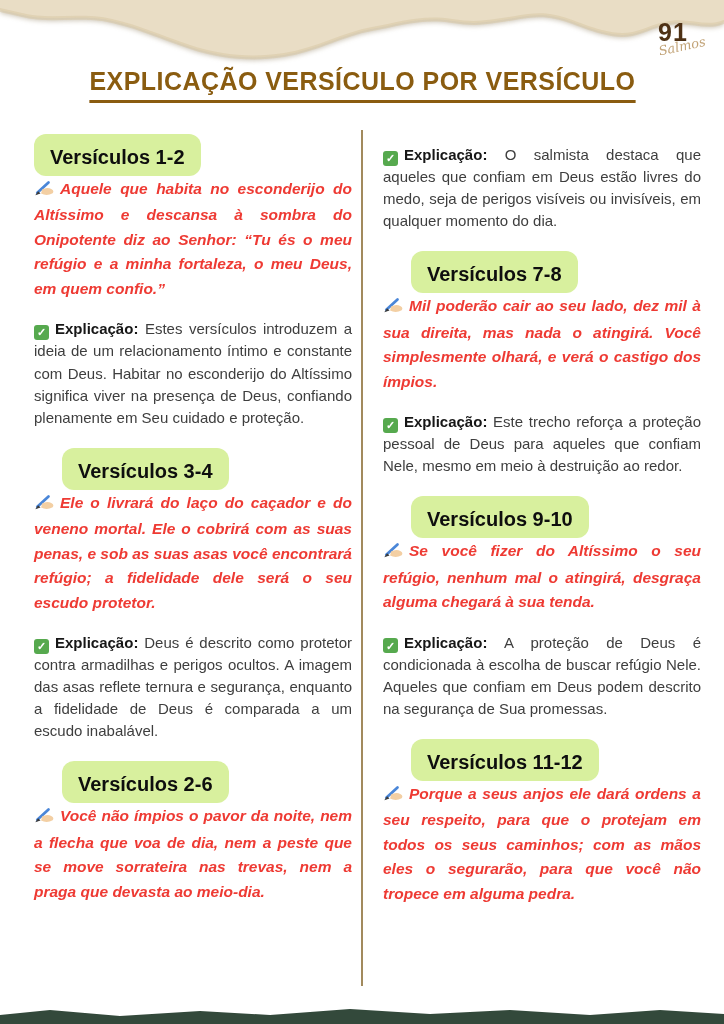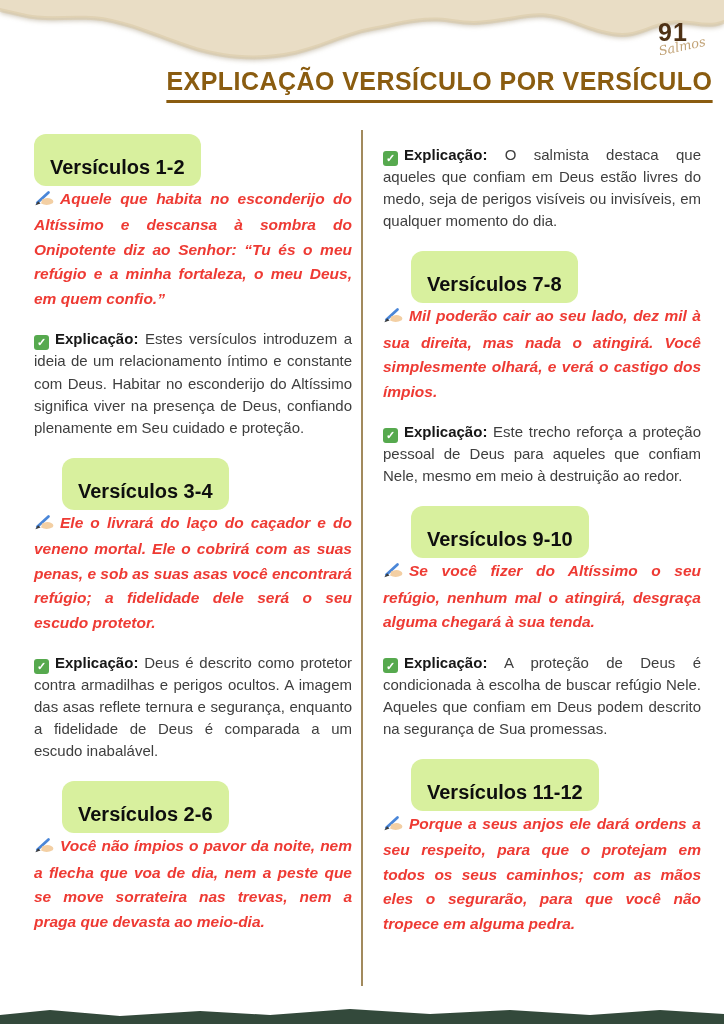--- a/index.html
+++ b/index.html
@@ -9,37 +9,37 @@
   }
   
   .tear-top{position:absolute;top:0;left:0;width:724px;height:64px;pointer-events:none;}
   .tear-top svg{display:block;filter:drop-shadow(0 2px 2px rgba(120,100,60,.35));}
   
   .logo{position:absolute;top:20px;right:2px;width:64px;text-align:left;line-height:1;margin-left:28px;}
   .logo-number{font-size:25px;font-weight:bold;color:#4e3115;letter-spacing:1px;}
   .logo-script{font-family:"DejaVu Serif",serif;font-style:italic;font-size:13px;color:#c2a377;
                transform:rotate(-12deg);margin-top:-7px;}
   
-  .title-wrap{position:absolute;top:66px;left:0;width:724px;text-align:right;}
+  .title-wrap{position:absolute;top:66px;left:0;width:724px;text-align:center;}
   .page-title{
     display:inline-block;font-size:26px;font-weight:bold;letter-spacing:.5px;
     color:#8a5c10;border-bottom:3px solid #8a5c10;padding-bottom:3px;
     transform:scaleX(.96);transform-origin:center;
   }
   
   .main{position:absolute;top:128px;left:0;width:724px;height:862px;display:flex;}
   .col{width:318px;}
   .col-left{margin-left:34px;}
   .divider{width:2px;height:856px;background:#a28a5d;margin-left:9px;margin-top:2px;}
   .col-right{margin-left:20px;}
   
   .pill{
     display:inline-block;background:#d8f09e;color:#0e0e0e;
     font-size:20px;font-weight:bold;border-radius:12px;
-    padding:22px 16px 7px;margin:0;
+    padding:12px 16px 7px;margin:0;
   }
   .sp-top{margin-top:19px;margin-left:28px;}
   .sp-first{margin-top:6px;}
   
   .verse{
     margin:1px 0 0;color:#ee3a33;font-weight:bold;font-style:italic;
     font-size:15.5px;line-height:1.58;text-align:justify;
   }
   .pen{display:inline-block;vertical-align:-2px;margin-right:5px;}
   

